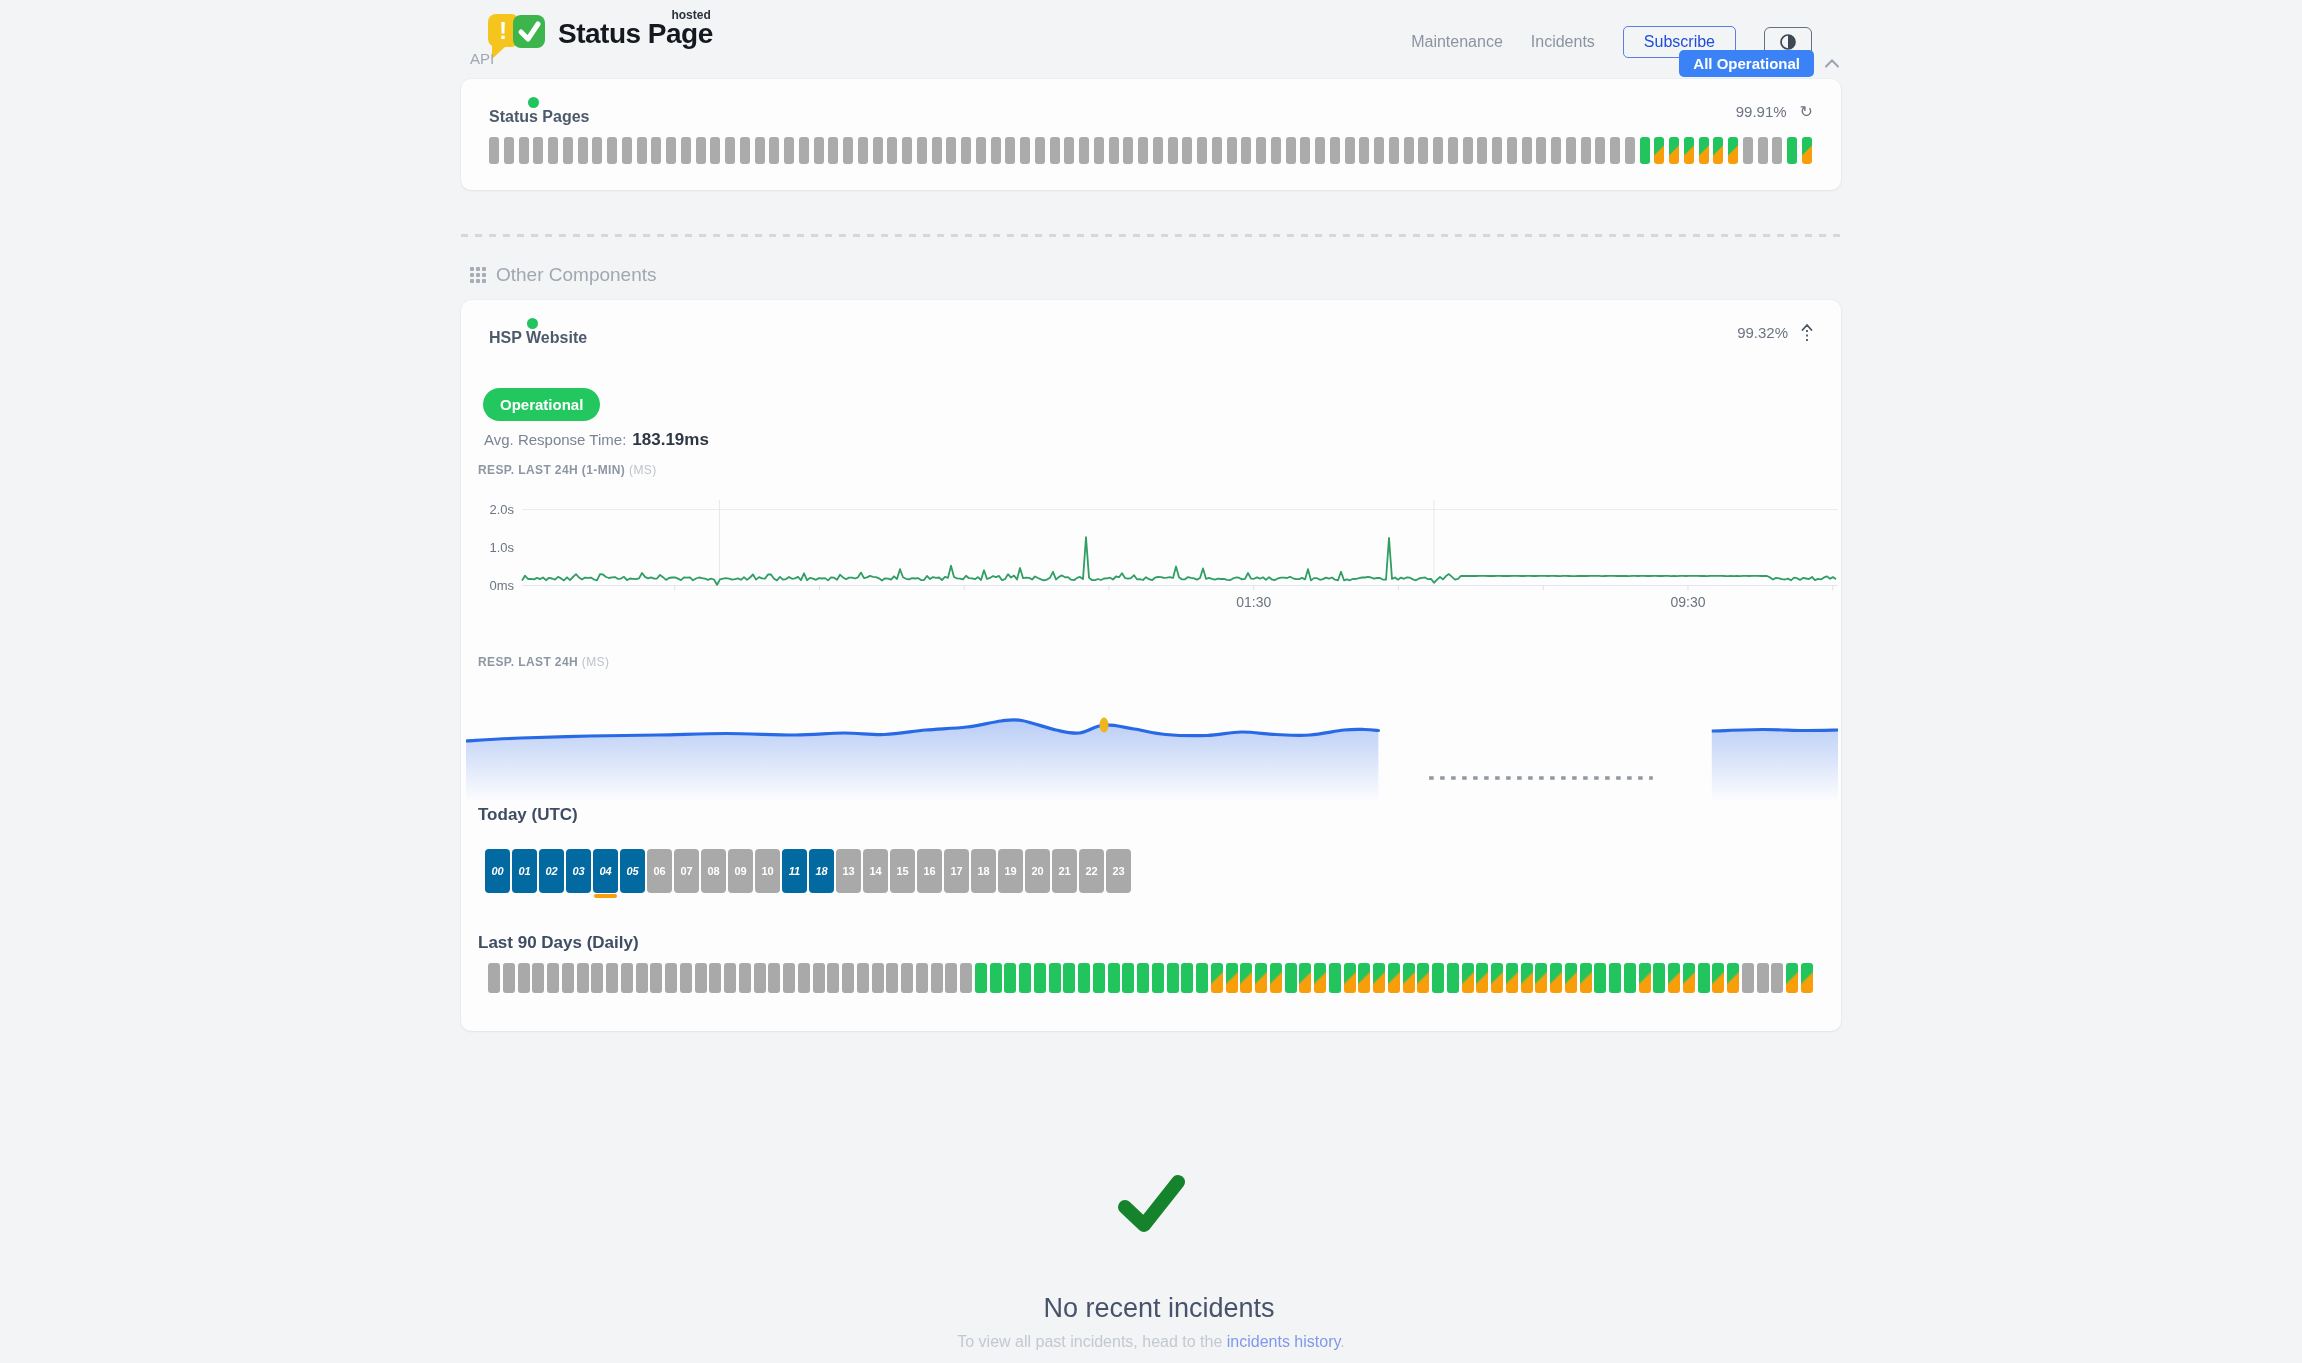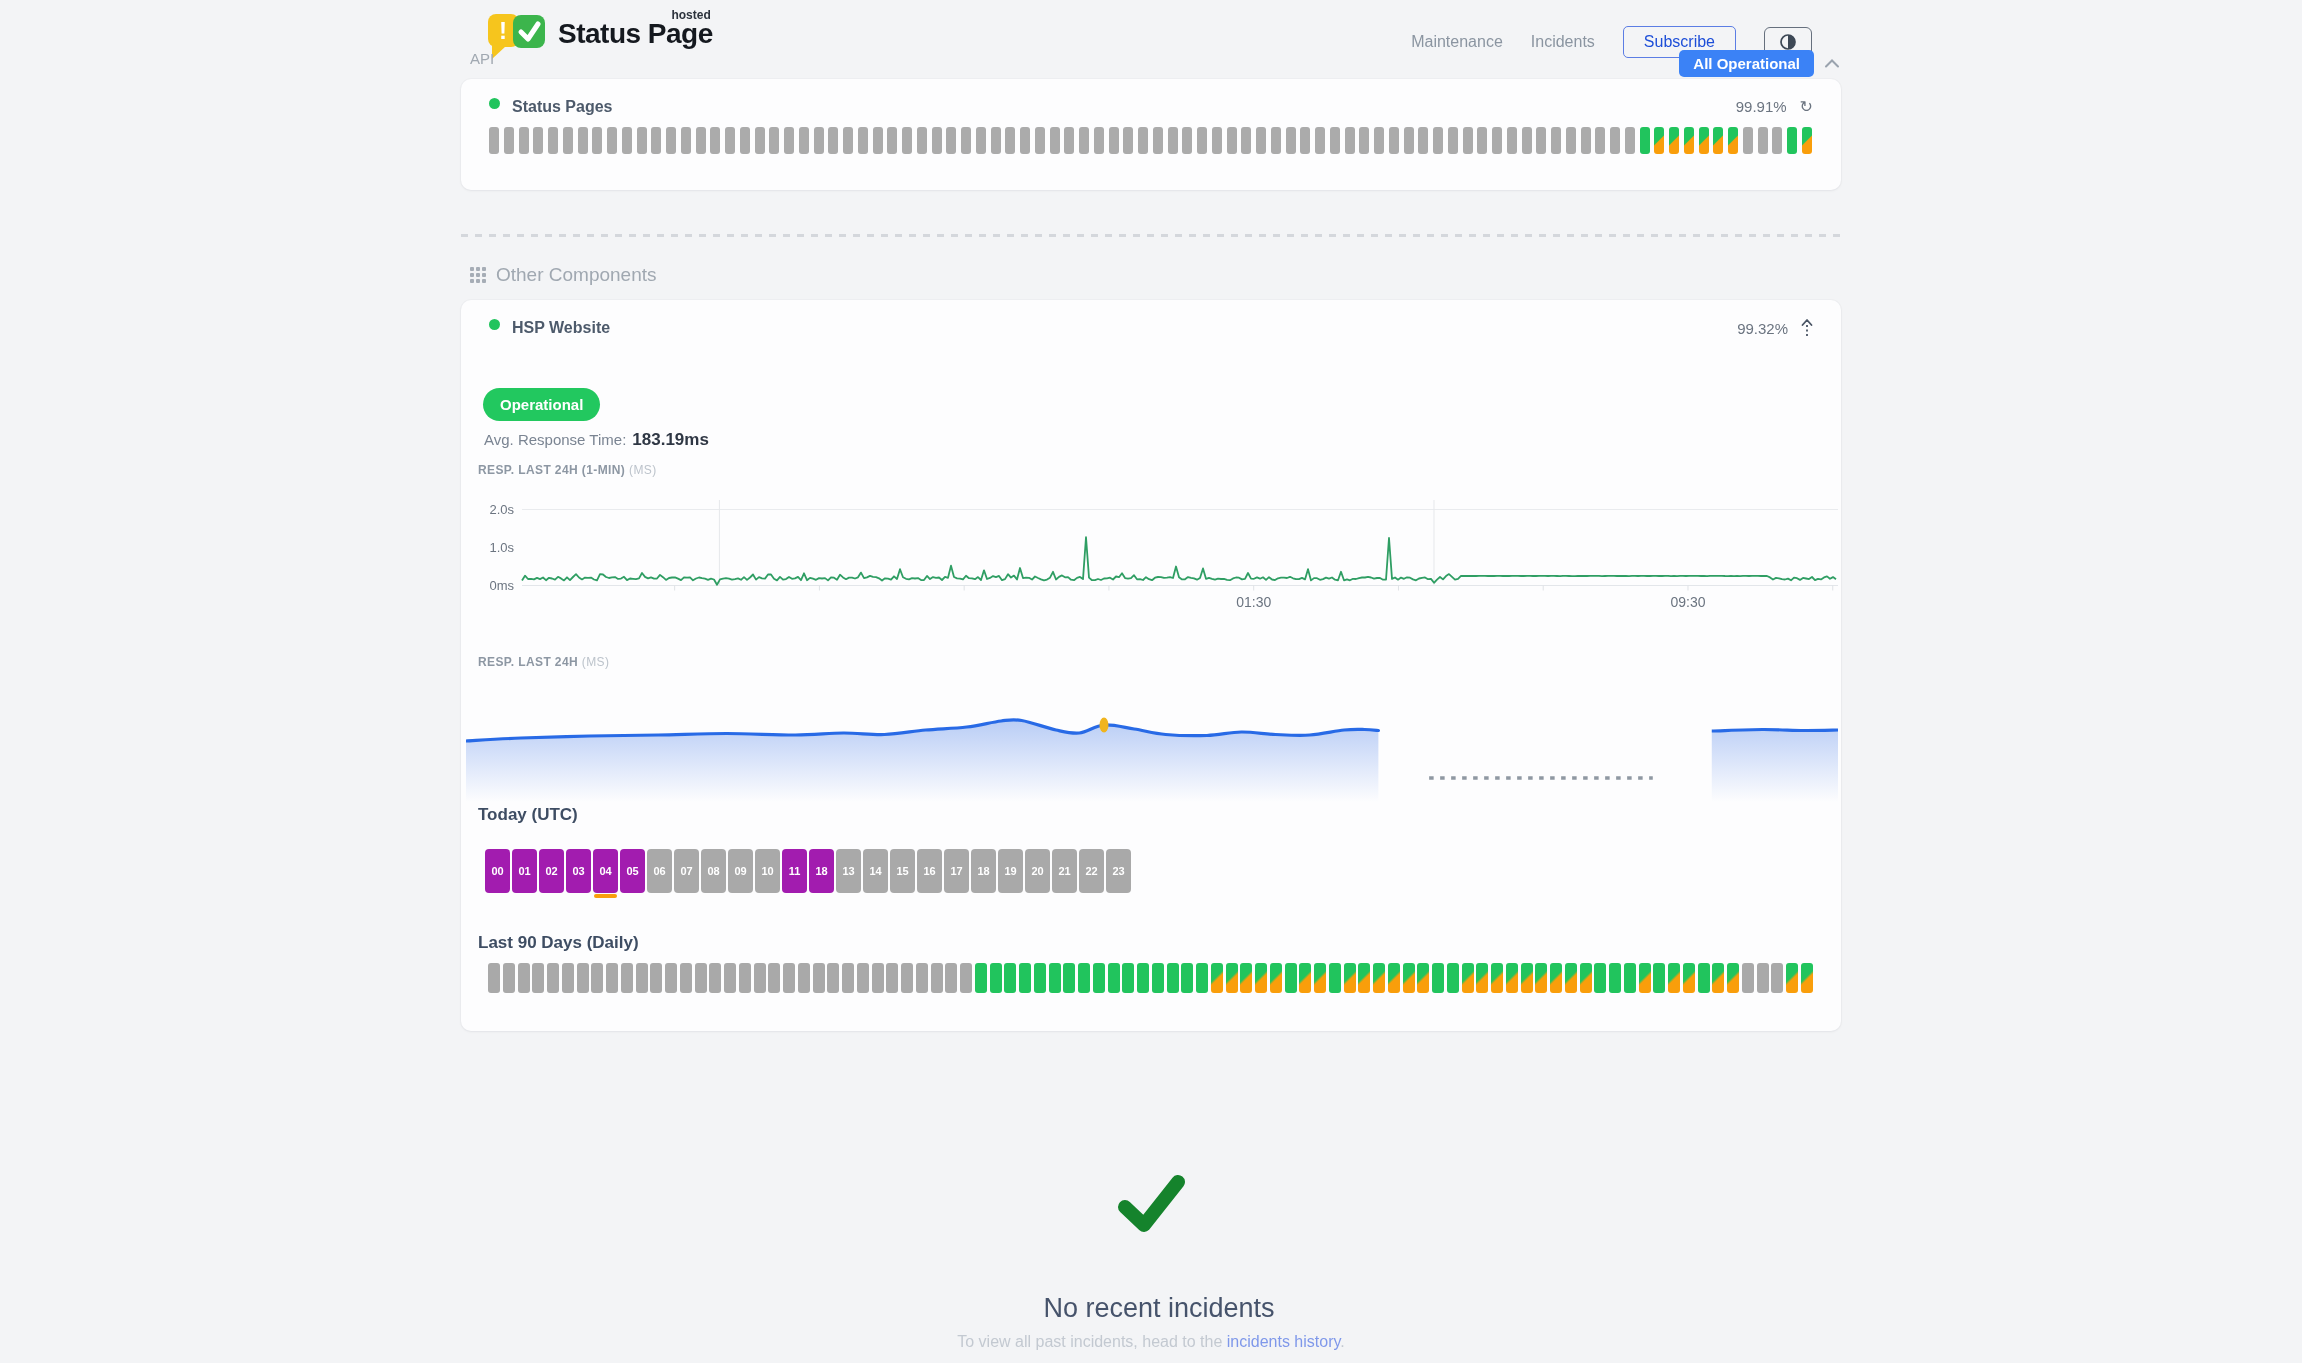--- a/index.html
+++ b/index.html
@@ -15,21 +15,21 @@
   .subscribe{border:1.5px solid #5b7de4;color:#1d4ed8;border-radius:5px;padding:6px 20px;font-size:16px;background:transparent;cursor:pointer;font-family:inherit;}
   .theme-btn{border:1.5px solid #66707e;border-radius:6px;padding:5px 14px;background:transparent;cursor:pointer;display:flex;align-items:center;}
   .badge-row{top:50px;right:462px;display:flex;align-items:center;gap:10px;}
   .badge{background:#3b82f6;color:#fff;font-size:15px;font-weight:700;padding:5px 14px;border-radius:5px;}
   
   .sec-api{left:470px;top:50px;font-size:15px;color:#a0a8b1;}
   .card{left:461px;width:1380px;background:#fdfdfe;border-radius:10px;box-shadow:0 1px 3px rgba(15,23,42,.05),0 0 0 1px rgba(15,23,42,.02);position:absolute;}
   .card-api{top:79px;height:111px;}
   .card-main{top:300px;height:731px;}
   .comp-row{display:flex;justify-content:space-between;align-items:center;padding:0 28px;}
-  .comp-left{display:flex;align-items:flex-start;}
+  .comp-left{display:flex;align-items:center;flex-direction:column;}
   .dot{width:11px;height:11px;border-radius:50%;background:#21c45d;margin-right:12px;}
   .comp-name{font-size:16px;font-weight:600;color:#4d5a6b;}
   .comp-right{display:flex;align-items:center;gap:13px;color:#6b7480;font-size:15px;}
   .bars{display:flex;justify-content:space-between;margin:11px 28px 0 28px;}
   .bar{width:10px;height:27px;border-radius:3px;background:#ababab;}
   .bar.G{background:#21c45d;}
   .bar.S{background:linear-gradient(135deg,#21c45d 48%,#f99e0b 52%);}
   .divider{left:461px;top:234px;width:1381px;height:3px;background:repeating-linear-gradient(90deg,#d4d7dc 0 7px,transparent 7px 14px);}
   .sec-other{left:470px;top:264px;display:flex;align-items:center;gap:10px;color:#a0a8b1;font-size:19px;}
   .grid-icon{display:grid;grid-template-columns:repeat(3,4px);grid-gap:2px;}
@@ -41,21 +41,21 @@
   .avg-val{font-size:17px;font-weight:700;color:#2f3744;margin-left:6px;}
   .resp-label{position:absolute;left:17px;font-size:12px;letter-spacing:.4px;color:#8d97a3;font-weight:600;}
   .resp-label .unit{color:#bcc3cb;font-weight:400;}
   .r1{top:163px;} .r2{top:355px;}
   .chart1{position:absolute;left:17px;top:192px;}
   .chart2{position:absolute;left:5px;top:378px;}
   .today-title,.l90-title{position:absolute;left:17px;font-size:17px;font-weight:700;color:#3e4d63;}
   .today-title{top:505px;} .l90-title{top:633px;}
   .hours{position:absolute;left:24px;top:549px;display:flex;gap:2px;}
   .hour{width:25px;height:44px;border-radius:4px;background:#a9a9a9;color:#fff;font-size:11px;font-weight:700;display:flex;align-items:center;justify-content:center;position:relative;}
-  .hour.up{background:#a21caf;}
+  .hour.up{background:#0369a1;font-style:italic;}
   .hour .deg{position:absolute;left:1px;right:1px;bottom:-5px;height:4px;background:#f99e0b;border-radius:2px;}
   .days{position:absolute;left:27px;top:663px;width:1326px;display:flex;justify-content:space-between;}
   .day{width:12px;height:30px;border-radius:3px;background:#a9a9a9;}
   .day.G{background:#21c45d;}
   .day.S{background:linear-gradient(135deg,#21c45d 46%,#f99e0b 54%);}
   
   .check{left:1116px;top:1172px;}
   .no-recent{left:0;top:1293px;width:100%;text-align:center;font-size:27px;color:#46536b;font-weight:500;margin-left:8px;}
   .sub{left:0;top:1333px;width:100%;text-align:center;font-size:16px;color:#c3c9d1;}
   .sub a{color:#7f98ea;text-decoration:none;cursor:pointer;}

